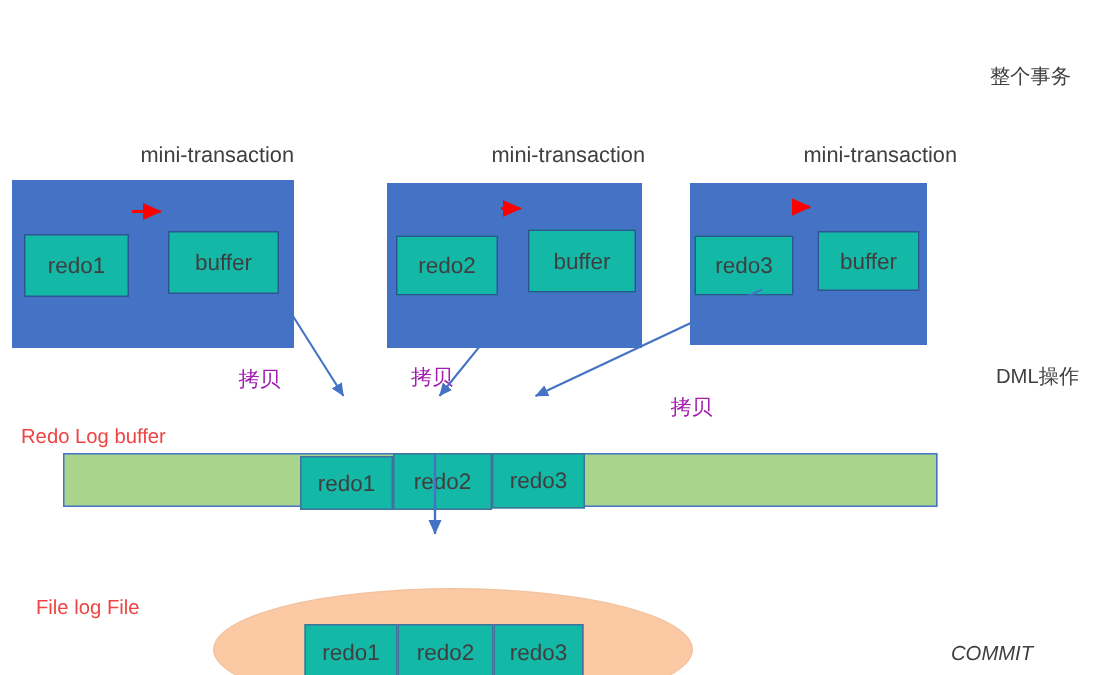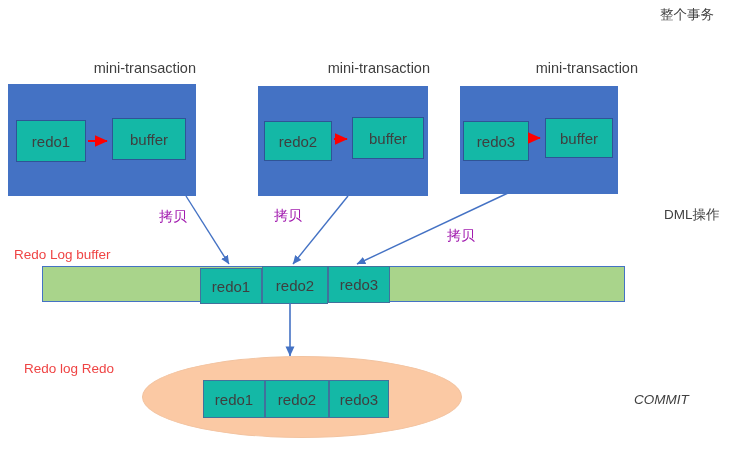--- a/index.html
+++ b/index.html
@@ -11,21 +11,21 @@
     font-family: "Liberation Sans", "DejaVu Sans", sans-serif;
     color: #404040;
   }
   #canvas {
     position: relative;
     width: 746px;
     height: 450px;
     background: #ffffff;
     overflow: hidden;
   }
-  .abs { position: absolute; }
+  .abs { position: absolute; margin-top: 36px; }
 
   
   .plain-label {
     font-size: 13.5px;
     color: #ef4444;
     white-space: nowrap;
     line-height: 1;
   }
   .mt-title {
     font-size: 14.5px;
@@ -133,21 +133,21 @@
   <div class="abs plain-label" style="left:14px; top:248px;">Redo Log buffer</div>
 
   <div class="abs green-bar" style="left:42px; top:266px; width:583px; height:36px;"></div>
 
   <div class="abs cell plainborder" style="left:200px; top:268px; width:62px; height:36px;">redo1</div>
 
   <div class="abs cell plainborder" style="left:262px; top:266px; width:66px; height:38px;">redo2</div>
 
   <div class="abs cell plainborder" style="left:328px; top:266px; width:62px; height:37px;">redo3</div>
 
-  <div class="abs plain-label" style="left:24px; top:362px;">Redo log Redo</div>
+  <div class="abs plain-label" style="left:24px; top:362px;">File log File</div>
 
   <div class="abs ellipse" style="left:142px; top:356px; width:320px; height:82px;"></div>
 
   <div class="abs cell plainborder" style="left:203px; top:380px; width:62px; height:38px;">redo1</div>
 
   <div class="abs cell plainborder" style="left:265px; top:380px; width:64px; height:38px;">redo2</div>
 
   <div class="abs cell plainborder" style="left:329px; top:380px; width:60px; height:38px;">redo3</div>
 
   <svg class="overlay" viewBox="0 0 746 450">

